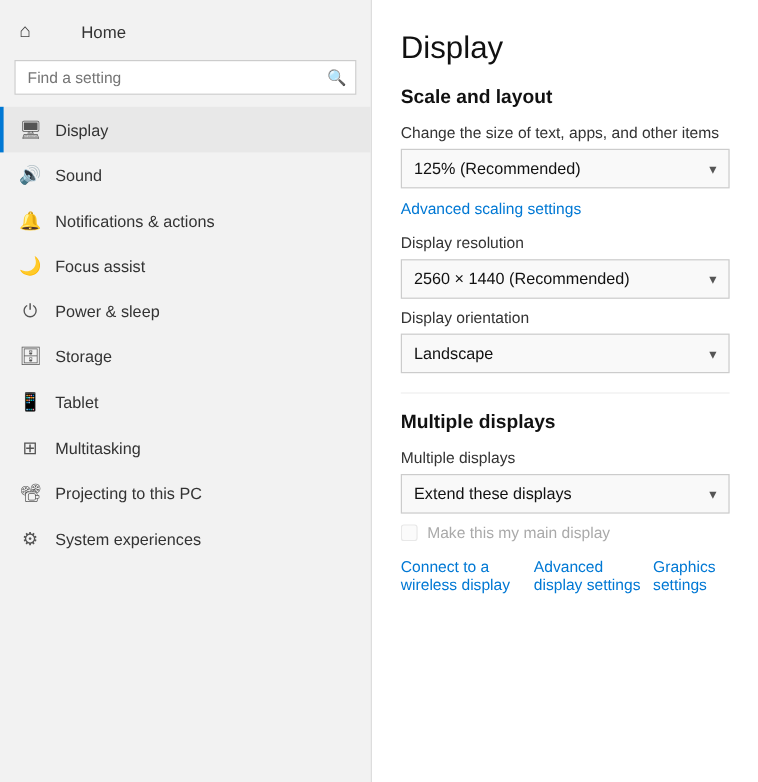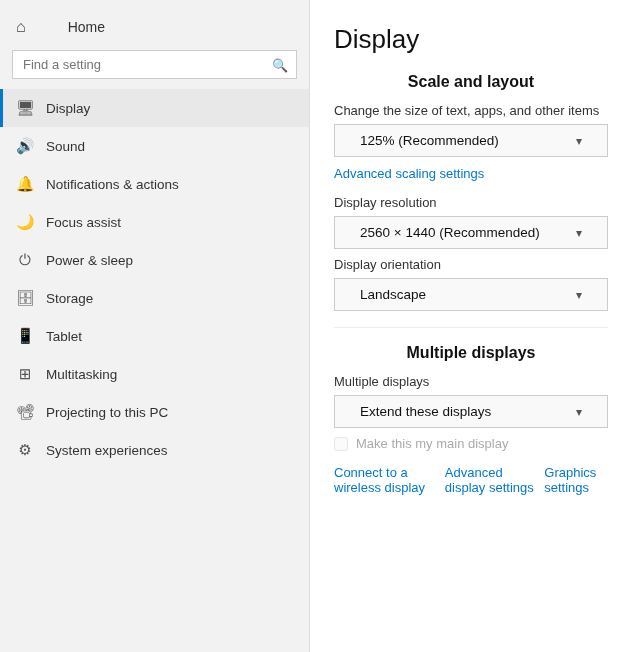--- a/index.html
+++ b/index.html
@@ -111,34 +111,33 @@
       font-weight: 300;
       color: #111;
       margin-bottom: 18px;
     }
 
     .section-title {
       font-size: 16px;
       font-weight: 600;
       color: #111;
       margin-bottom: 12px;
-      text-align: center;
     }
 
     .setting-label {
       font-size: 13px;
       color: #333;
       margin-bottom: 6px;
     }
 
     .dropdown {
       width: 100%;
       border: 1px solid #ccc;
       background: #f9f9f9;
-      padding: 8px 25px;
+      padding: 8px 10px;
       font-size: 13.5px;
       color: #111;
       display: flex;
       align-items: center;
       justify-content: space-between;
       cursor: pointer;
       margin-bottom: 8px;
     }
 
     .dropdown-chevron {

